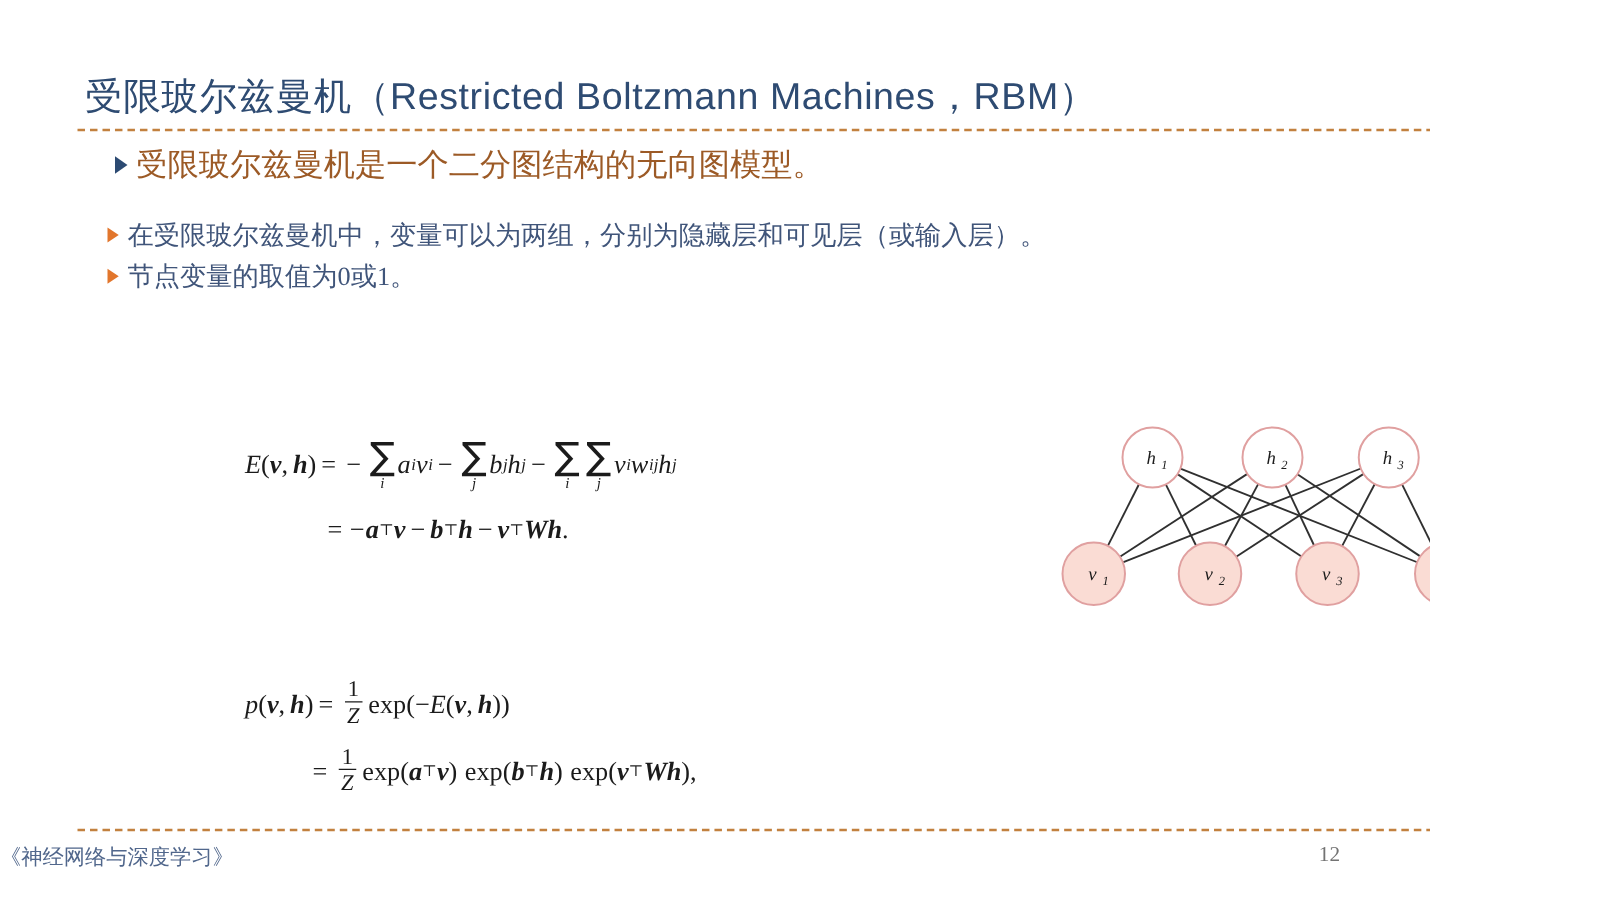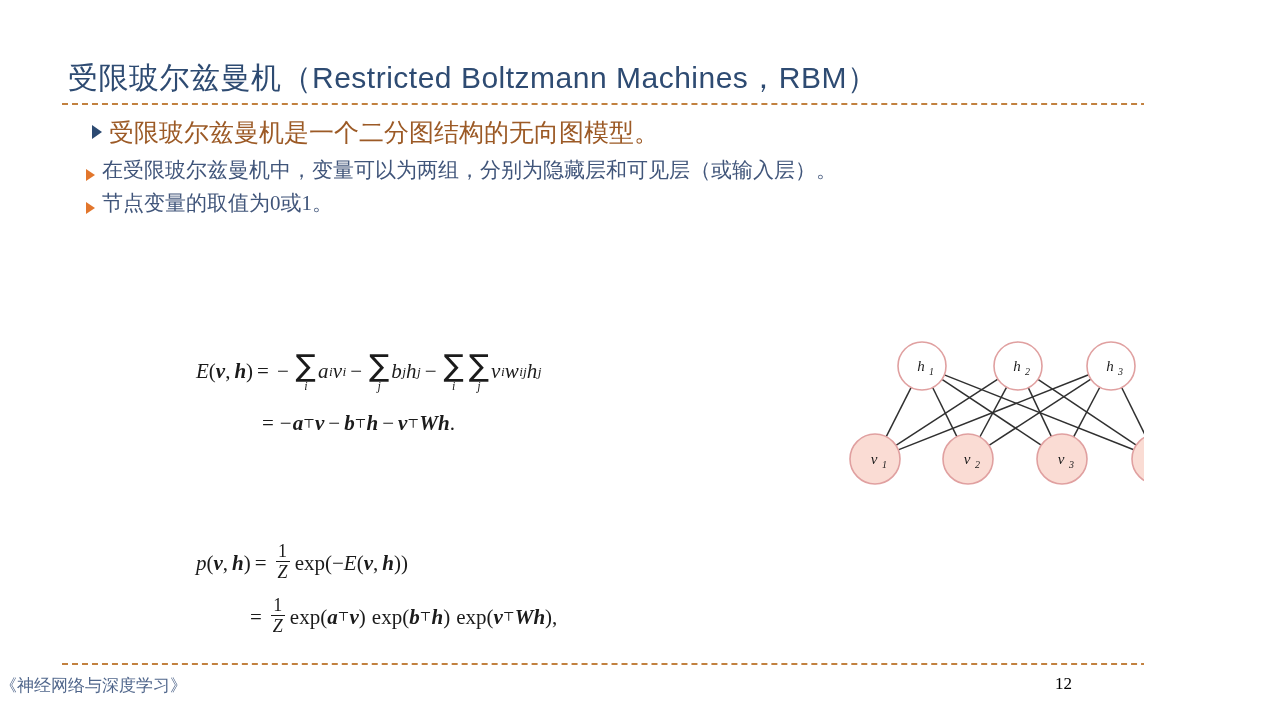--- a/index.html
+++ b/index.html
@@ -56,40 +56,39 @@
     white-space: nowrap;
   }
   .tri {
     flex: 0 0 auto;
     width: 0;
     height: 0;
     border-style: solid;
   }
   
   .bullet.lvl1 {
-    margin-bottom: 6px;
+    margin-bottom: 24px;
     padding-left: 28px;
   }
   .bullet.lvl1 .tri {
     border-width: 7px 0 7px 10px;
     border-color: transparent transparent transparent #2c4a72;
     margin-top: 9px;
     margin-right: 7px;
   }
   .bullet.lvl1 .txt {
     font-size: 25px;
     line-height: 33px;
     color: #9c5a26;
     font-family: "Liberation Serif", "DejaVu Serif", serif;
   }
   
   .bullet.lvl2 {
     margin-left: 22px;
     margin-bottom: 3px;
-    align-items: center;
   }
   .bullet.lvl2 .tri {
     border-width: 6px 0 6px 9px;
     border-color: transparent transparent transparent #e2762c;
     margin-top: 9px;
     margin-right: 7px;
   }
   .bullet.lvl2 .txt {
     font-size: 21px;
     line-height: 30px;
@@ -234,21 +233,21 @@
     text-align: left;
     font-size: 17px;
     color: #51678c;
     font-family: "Liberation Serif", "DejaVu Serif", serif;
   }
   #page-number {
     position: absolute;
     right: 72px;
     top: 674px;
     font-size: 17px;
-    color: #000000;
+    color: #737373;
     font-family: "Liberation Serif", "DejaVu Serif", serif;
   }
 </style>
 </head>
 <body>
 
 <div id="slide">
 
   <div id="title">受限玻尔兹曼机（Restricted Boltzmann Machines，RBM）</div>
 

